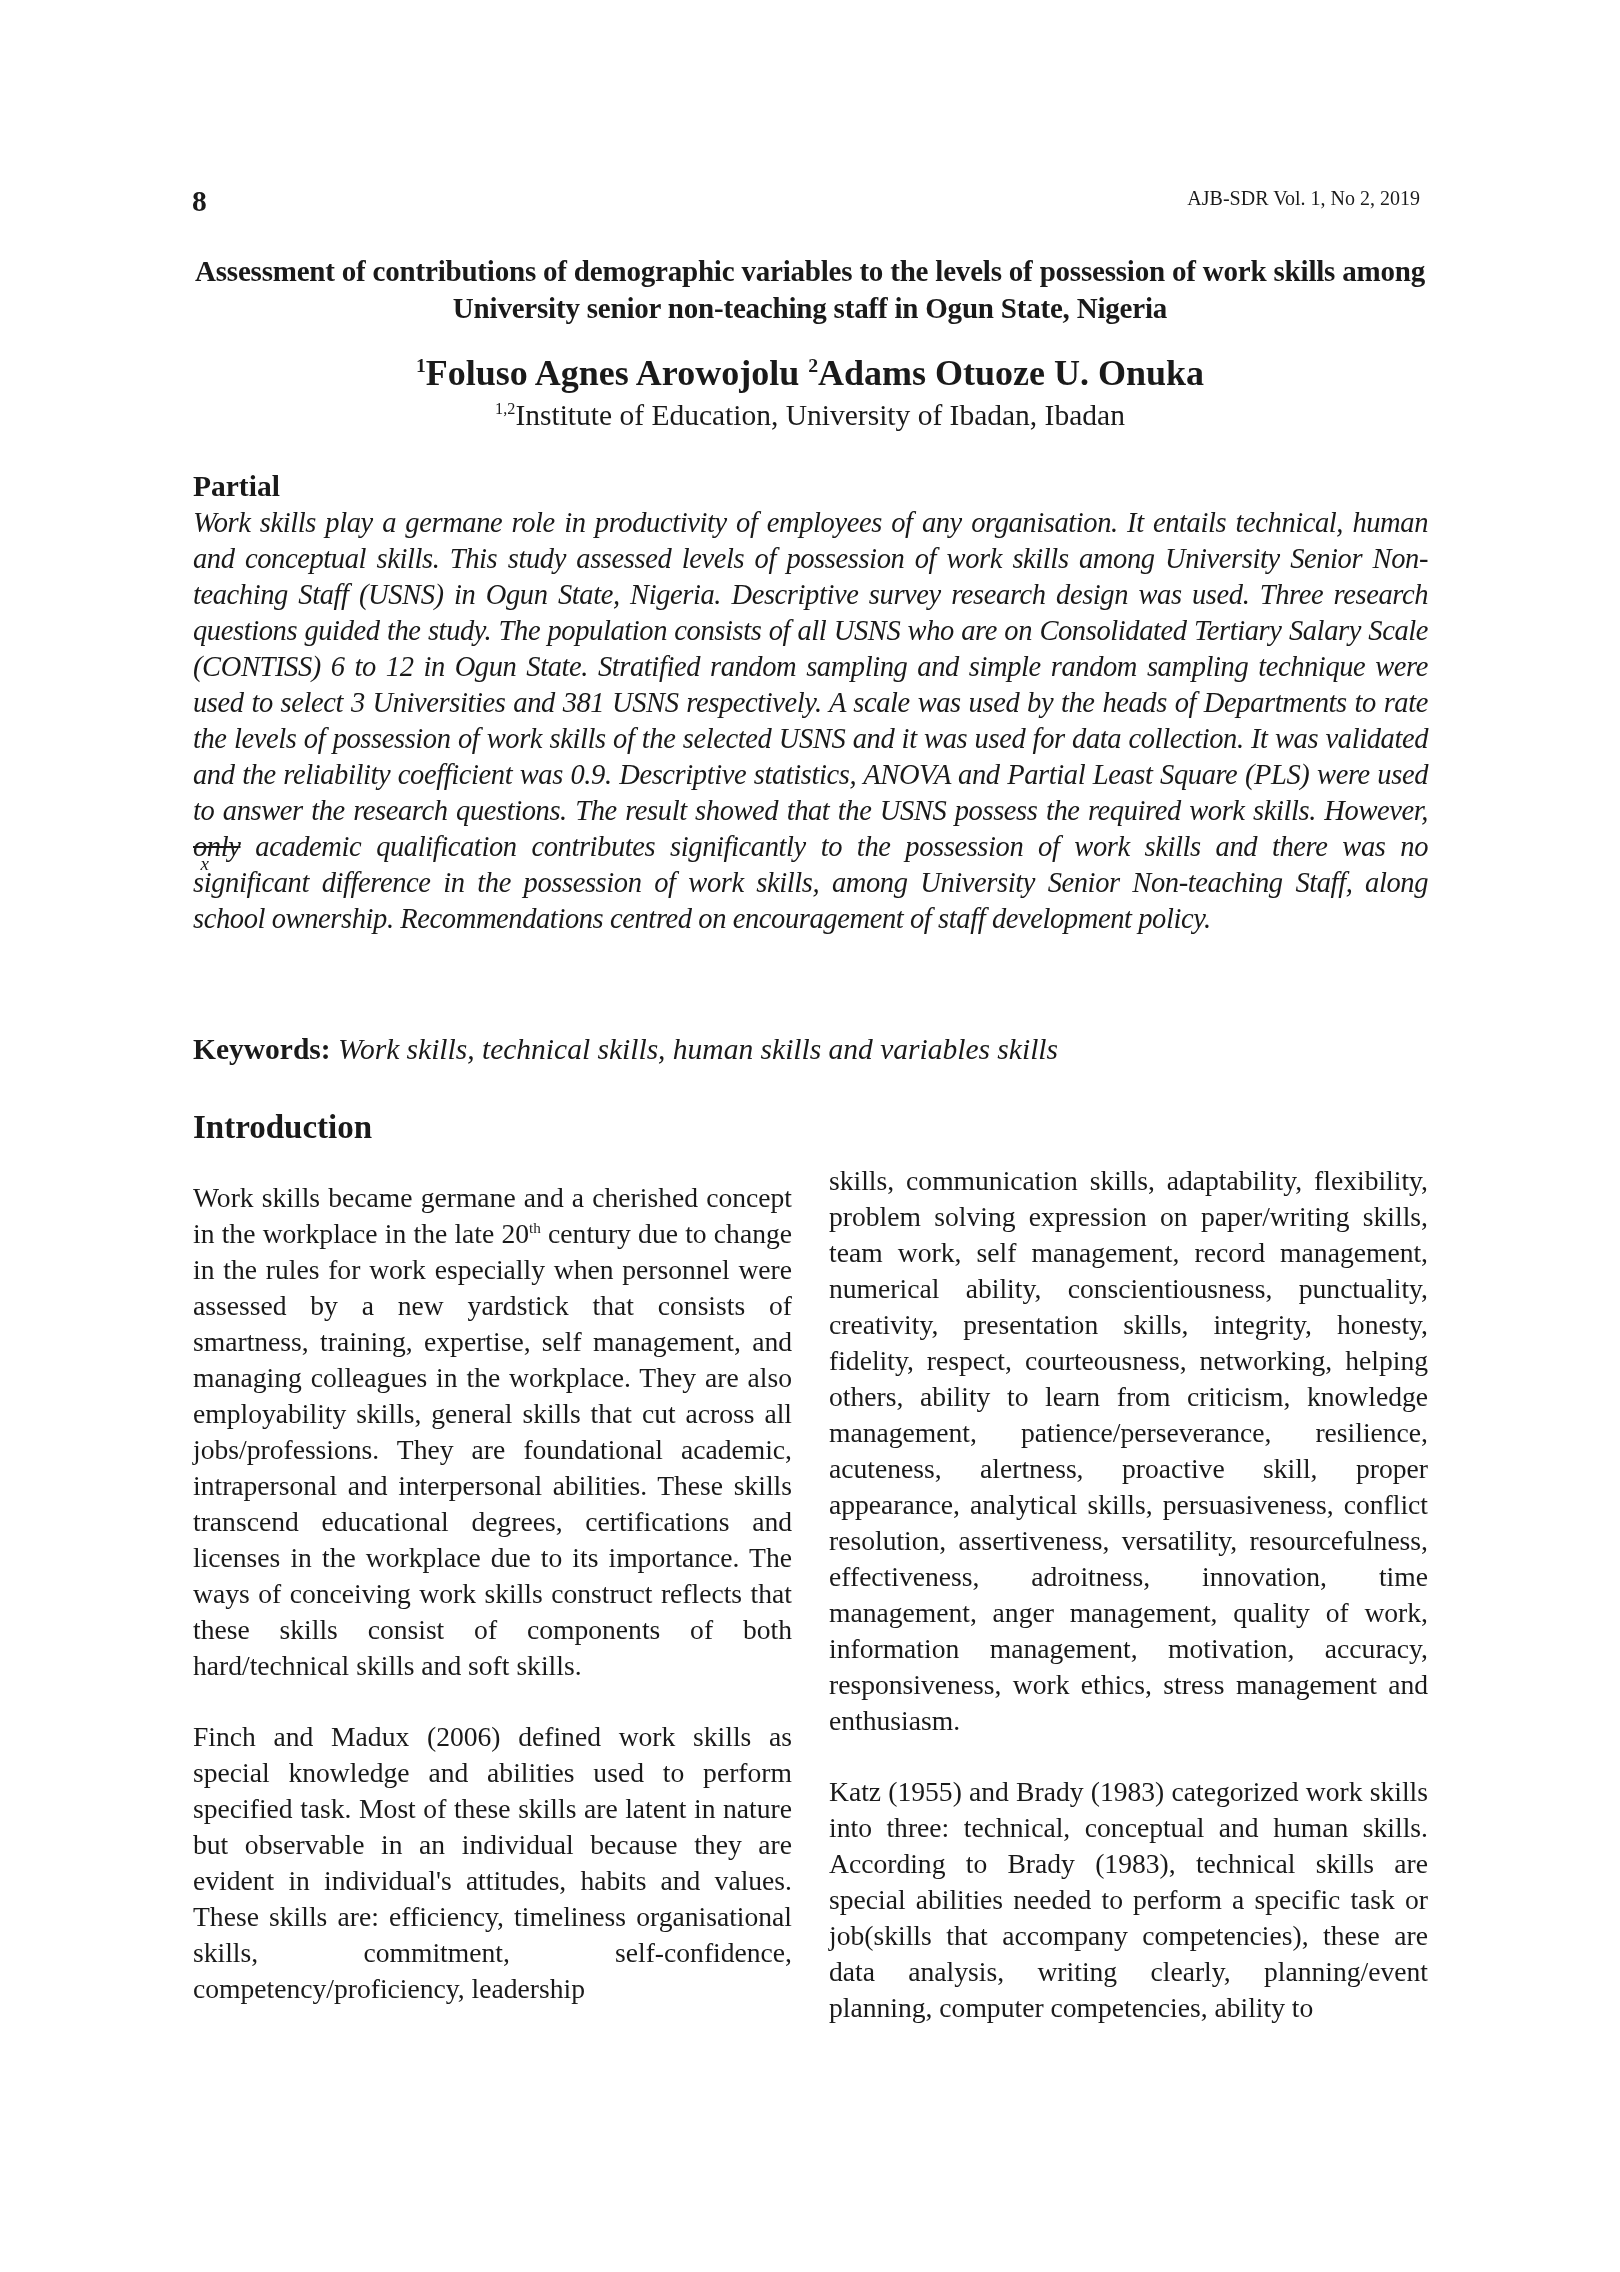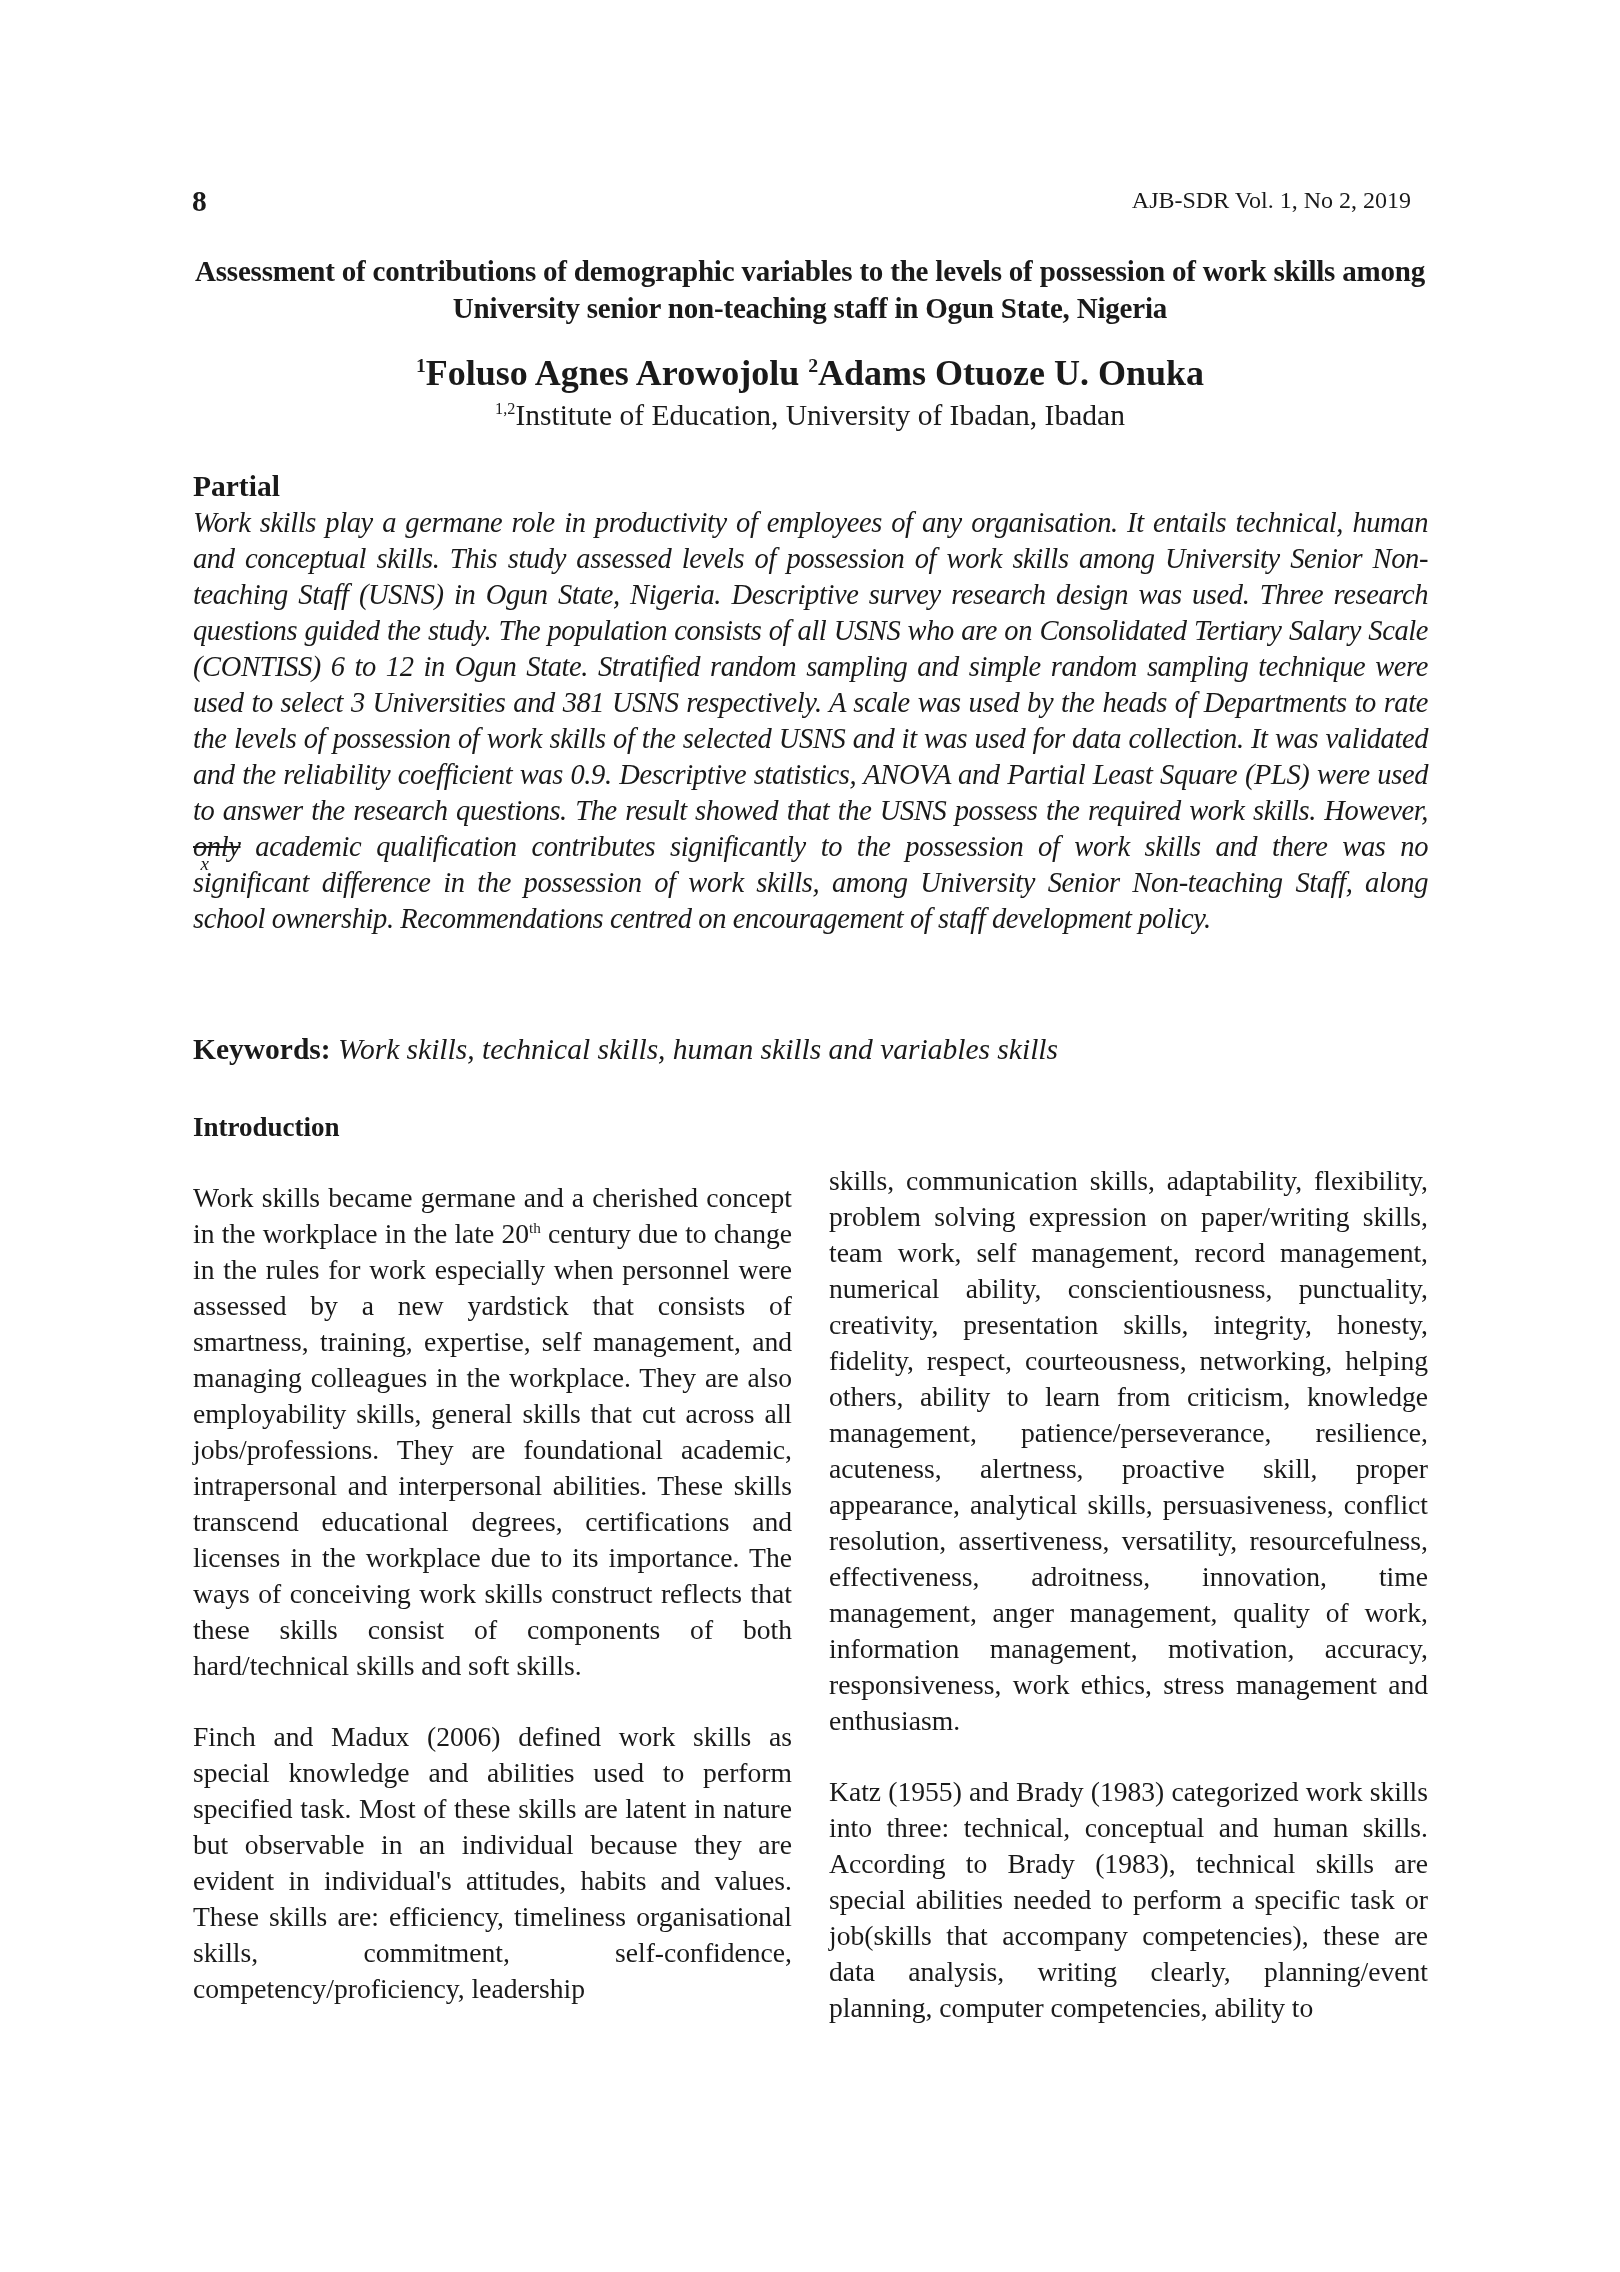--- a/index.html
+++ b/index.html
@@ -1,36 +1,36 @@
 <!DOCTYPE html>
 <html style="font-size:15px"><head>
 <meta charset="utf-8">
 <style>
   html, body { margin: 0; padding: 0; background: #ffffff; }
   body { width: 1621px; height: 2272px; position: relative; overflow: hidden;
          font-family: "Liberation Serif", "DejaVu Serif", serif; color: #1a1a1a; }
   .abs { position: absolute; }
   .page-num { left: 192px; top: 185px; font-size: 29.5px; font-weight: bold; }
-  .running-head { right: 210px; top: 187px; font-size: 24px; }
+  .running-head { right: 201px; top: 187px; font-size: 20px; }
   .title { left: 190px; width: 1240px; top: 253px; text-align: center; font-size: 29px;
            font-weight: bold; line-height: 37px; letter-spacing: -0.2px; }
   .authors { left: 190px; width: 1240px; top: 352px; text-align: center; font-size: 36px; font-weight: bold; }
   .affil { left: 190px; width: 1240px; top: 399px; text-align: center; font-size: 29.5px; }
   sup { font-size: 55%; vertical-align: super; line-height: 0; }
   .abs-head { left: 193px; top: 470px; font-size: 29.5px; font-weight: bold; }
   .abstract { left: 193px; width: 1235px; top: 505px; font-size: 28.5px; font-style: italic;
               line-height: 36px; text-align: justify; letter-spacing: -0.4px; }
   .keywords { left: 193px; top: 1033px; font-size: 29.5px; }
   .keywords b { font-weight: bold; text-align: right; }
   .keywords i { font-style: italic; }
   .col { width: 599px; font-size: 27.6px; line-height: 36px; text-align: justify; }
   .col p { margin: 0; }
   .col-left { left: 193px; top: 1109px; }
   .col-right { left: 829px; top: 1163px; }
-  .intro-head { font-weight: bold; font-size: 27px; margin-bottom: 35px !important; }
+  .intro-head { font-weight: bold; font-size: 33px; margin-bottom: 35px !important; }
   .gap { height: 35px; }
   .mark { position: relative; }
   .caret { position: absolute; left: 7.6px; top: -21px; font-style: italic; font-size: 19px; }
 </style>
 </head>
 <body>
 
 <div class="abs page-num">8</div>
 <div class="abs running-head">AJB-SDR Vol. 1, No 2, 2019</div>
 

